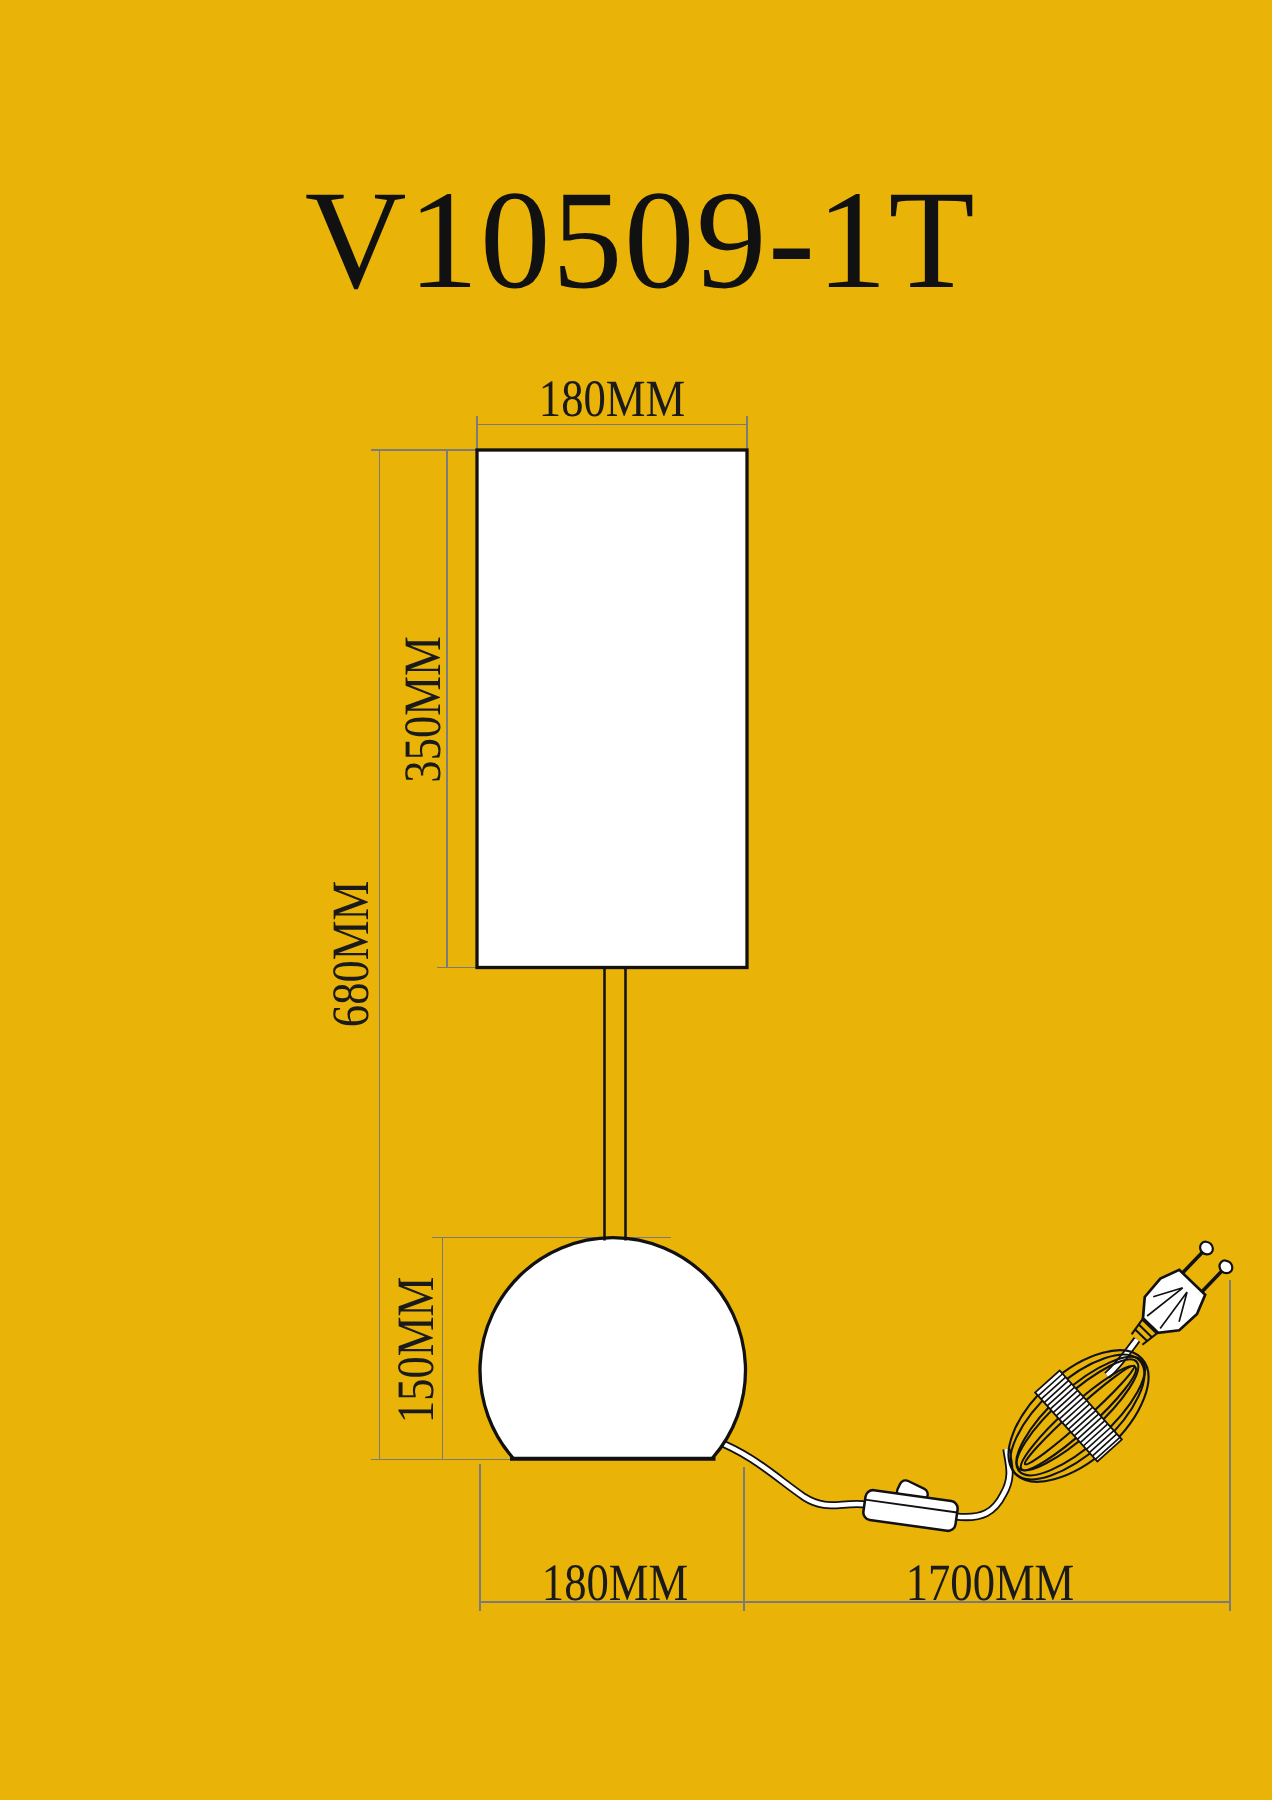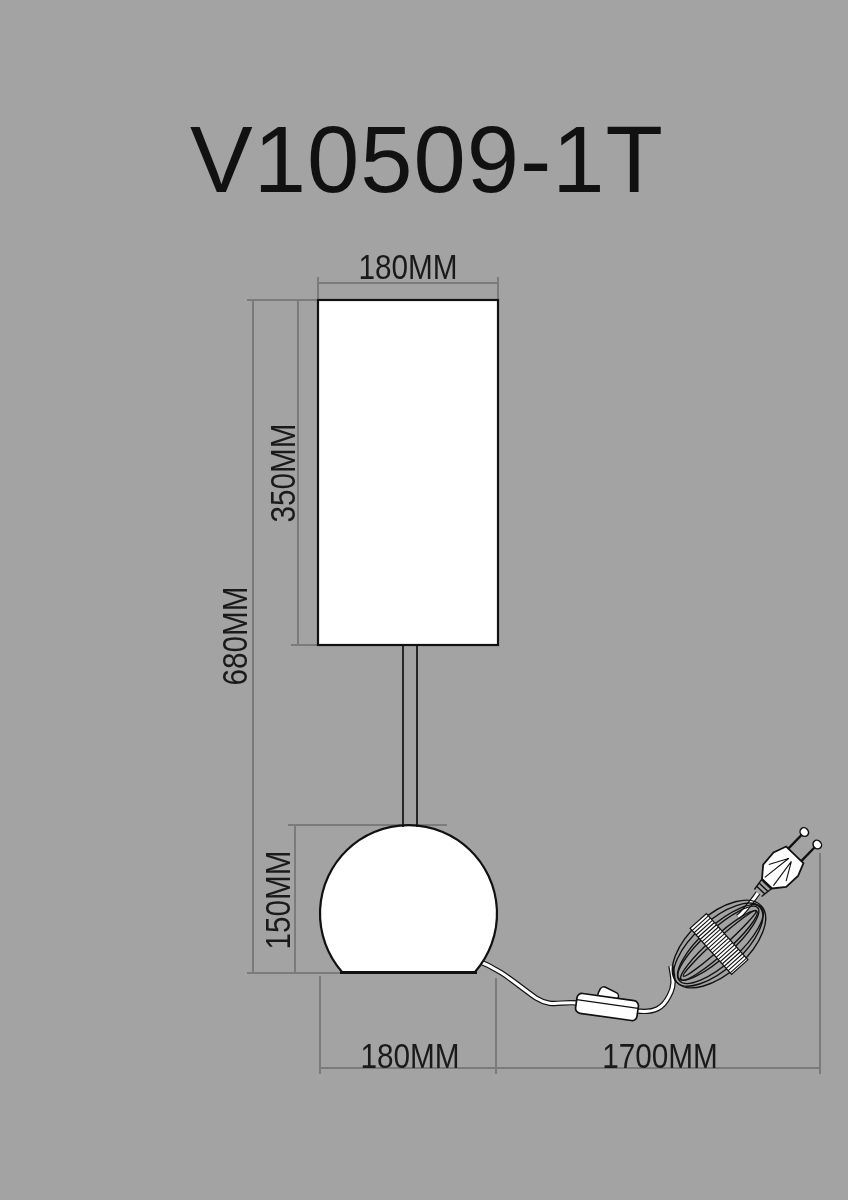--- a/index.html
+++ b/index.html
@@ -1,20 +1,20 @@
 <!DOCTYPE html>
 <html><head>
 <meta charset="utf-8">
 <style>
   html,body{margin:0;padding:0;background:#ffffff;}
   .page{
     position:relative;
     width:848px;height:1200px;
-    background:#a3a3a3;
-    font-family:Liberation Sans, sans-serif;
+    background:#eab308;
+    font-family:Liberation Serif, serif;
     overflow:hidden;
   }
   .drawing-svg{position:absolute;left:0;top:0;}
   .page-title{
     position:absolute;
     left:427px;top:113px;
     transform:translateX(-50%);
     font-size:94px;
     line-height:1;
     color:#111111;

